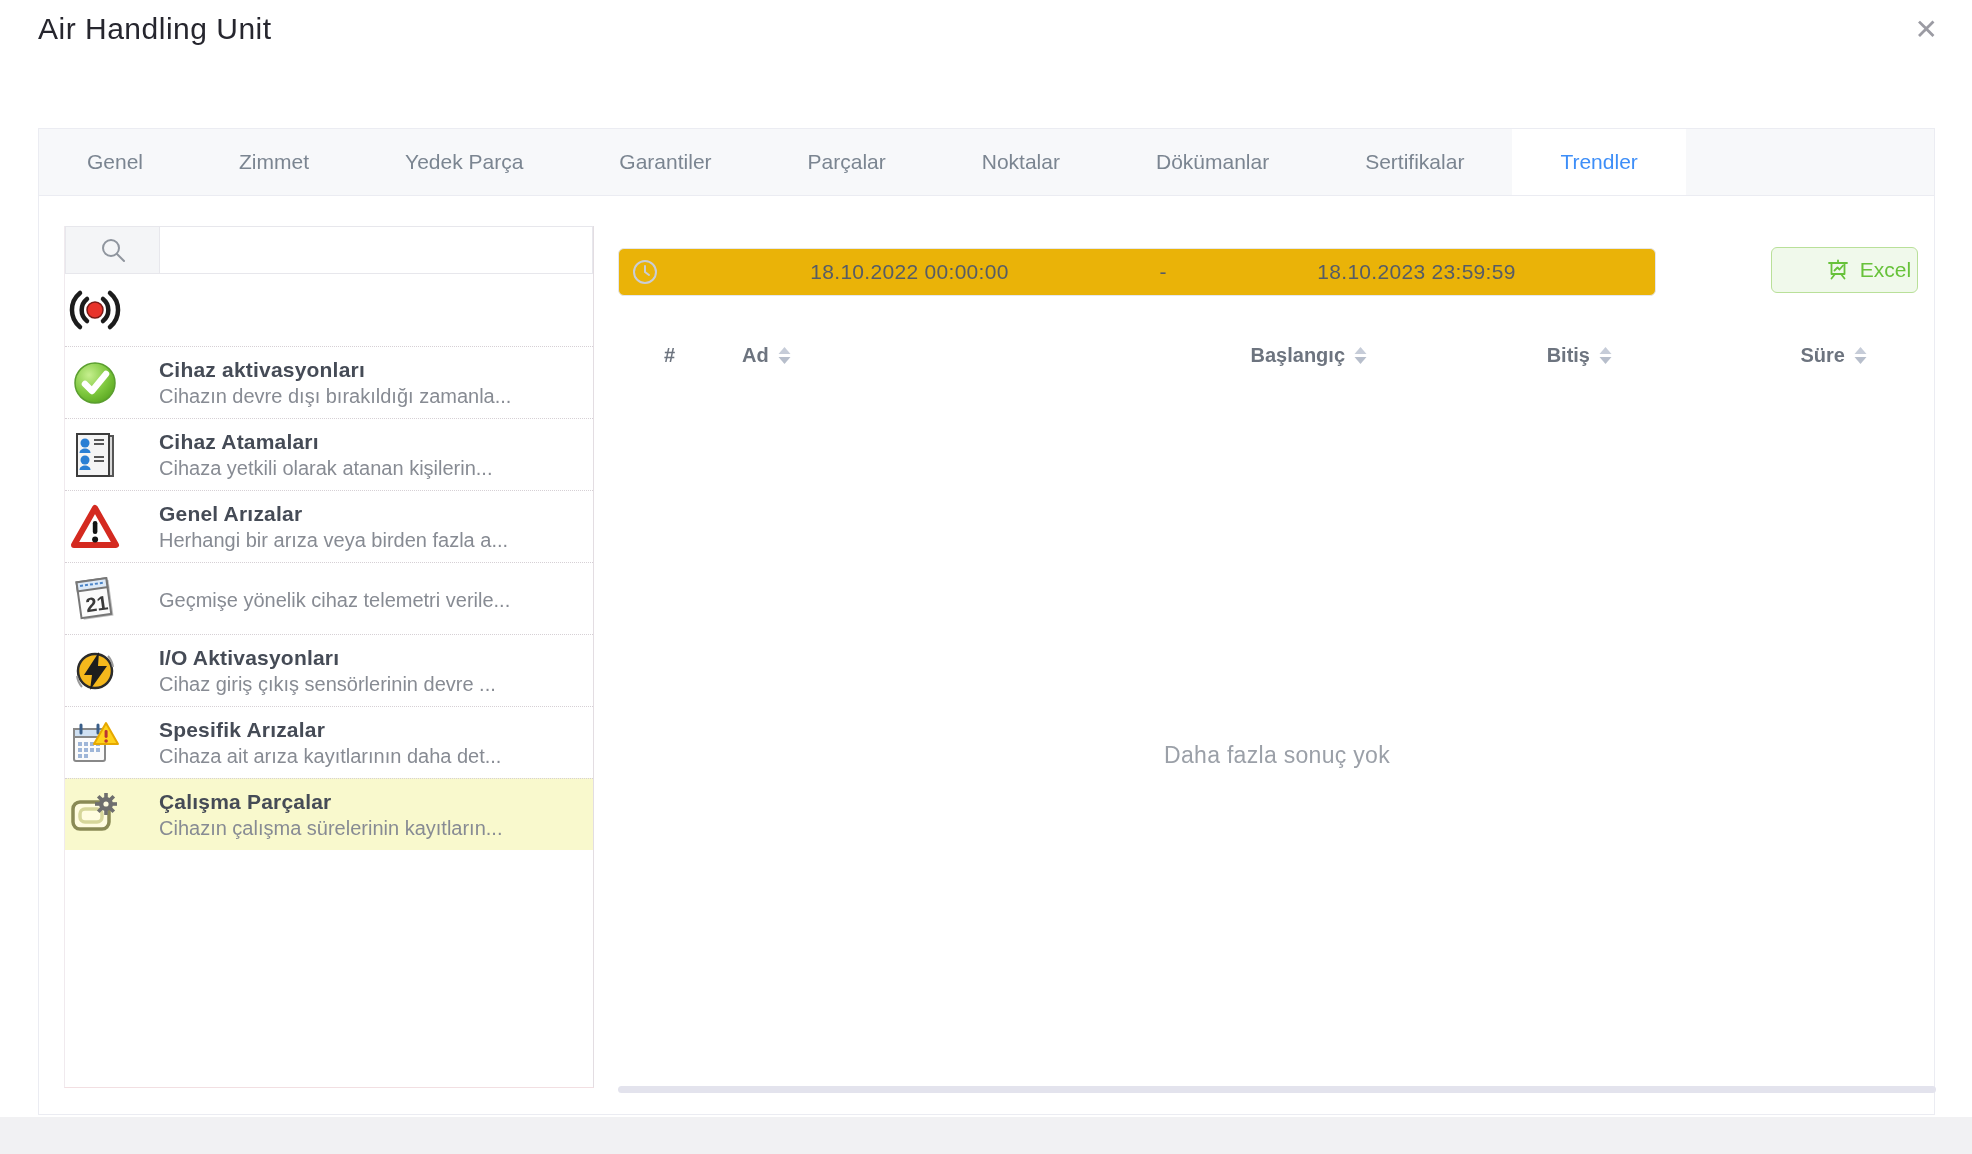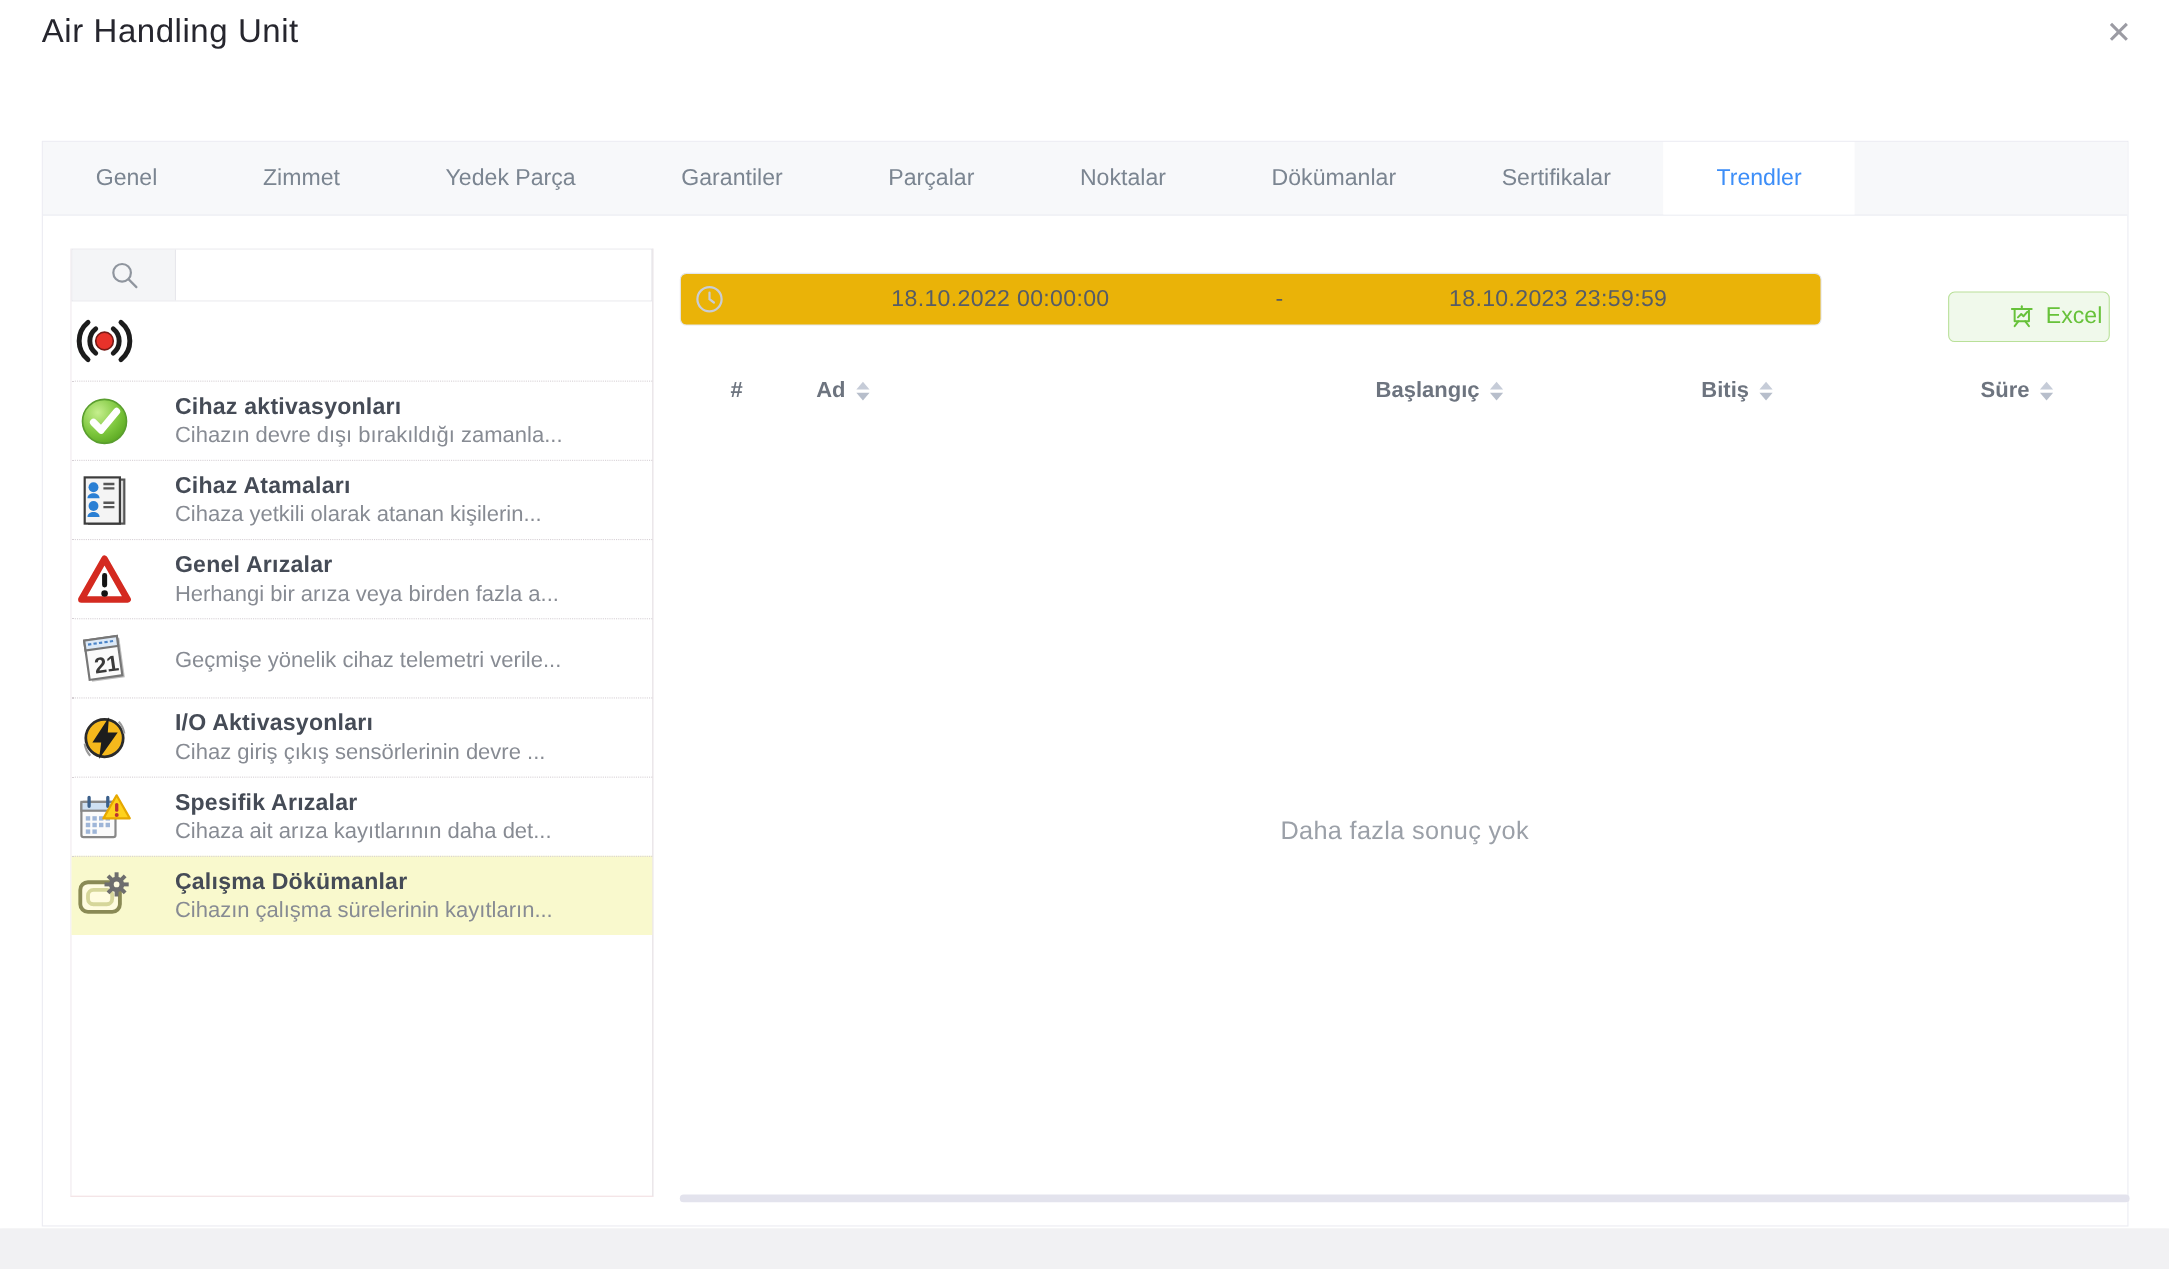--- a/index.html
+++ b/index.html
@@ -44,21 +44,21 @@
     margin-top:3px; }
 
   
   .daterange { position:absolute; left:579px; top:119px; width:1038px; height:48px;
     border:1px solid #e4e7ed; border-radius:6px; display:flex; align-items:center;
     background:#eab308; }
   .dr-icon { width:52px; display:flex; justify-content:center; flex:none; }
   .dr-part { flex:1; text-align:center; font-size:21px; color:#565c66; letter-spacing:.3px; }
   .dr-sep { width:30px; text-align:center; font-size:21px; color:#565c66; }
 
-  .excel-btn { position:absolute; left:1732px; top:136px; width:147px; height:46px;
+  .excel-btn { position:absolute; left:1732px; top:118px; width:147px; height:46px;
     background:#f0f9eb; border:1px solid #b9e099; border-radius:6px; color:#67c23a;
     font-size:21px; font-weight:500; display:flex; align-items:center;
     justify-content:center; gap:10px; cursor:pointer;padding-left:48px; }
 
   .thead { position:absolute; left:579px; top:192px; width:1318px; height:68px;
     display:flex; align-items:center; font-size:20px; font-weight:700; color:#6d747f; }
   .th { display:flex; align-items:center; gap:8px; }
   .th-hash { padding-left:46px; width:124px; }
   .th-ad { width:200px; }
   .th-spacer { flex:1; }
@@ -251,21 +251,21 @@
               <rect x="-1.8" y="-11" width="3.6" height="5.5" transform="rotate(180)"></rect>
               <rect x="-1.8" y="-11" width="3.6" height="5.5" transform="rotate(225)"></rect>
               <rect x="-1.8" y="-11" width="3.6" height="5.5" transform="rotate(270)"></rect>
               <rect x="-1.8" y="-11" width="3.6" height="5.5" transform="rotate(315)"></rect>
               <circle r="7" fill="#6e6e6e"></circle>
               <circle r="2.6" fill="#fffce0"></circle>
             </g>
           </svg>
         </span>
         <div class="s-text">
-          <div class="s-title">Çalışma Dökümanlar</div>
+          <div class="s-title">Çalışma Parçalar</div>
           <div class="s-desc">Cihazın çalışma sürelerinin kayıtların...</div>
         </div>
       </div>
     </div>
 
     <div class="daterange">
       <span class="dr-icon">
         <svg width="30" height="30" viewBox="0 0 30 30">
           <circle cx="15" cy="15" r="11" fill="none" stroke="#c9cdd6" stroke-width="2"></circle>
           <path d="M15 9 v6 l4 3" fill="none" stroke="#c9cdd6" stroke-width="2" stroke-linecap="round"></path>

